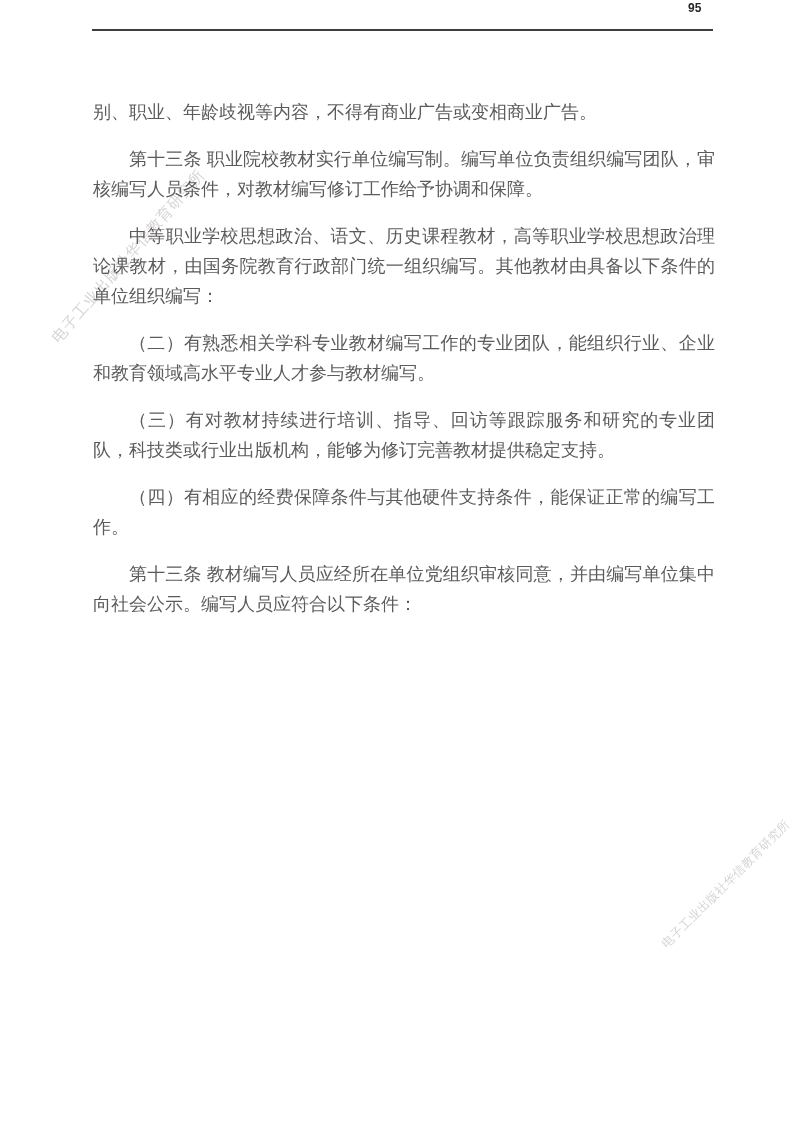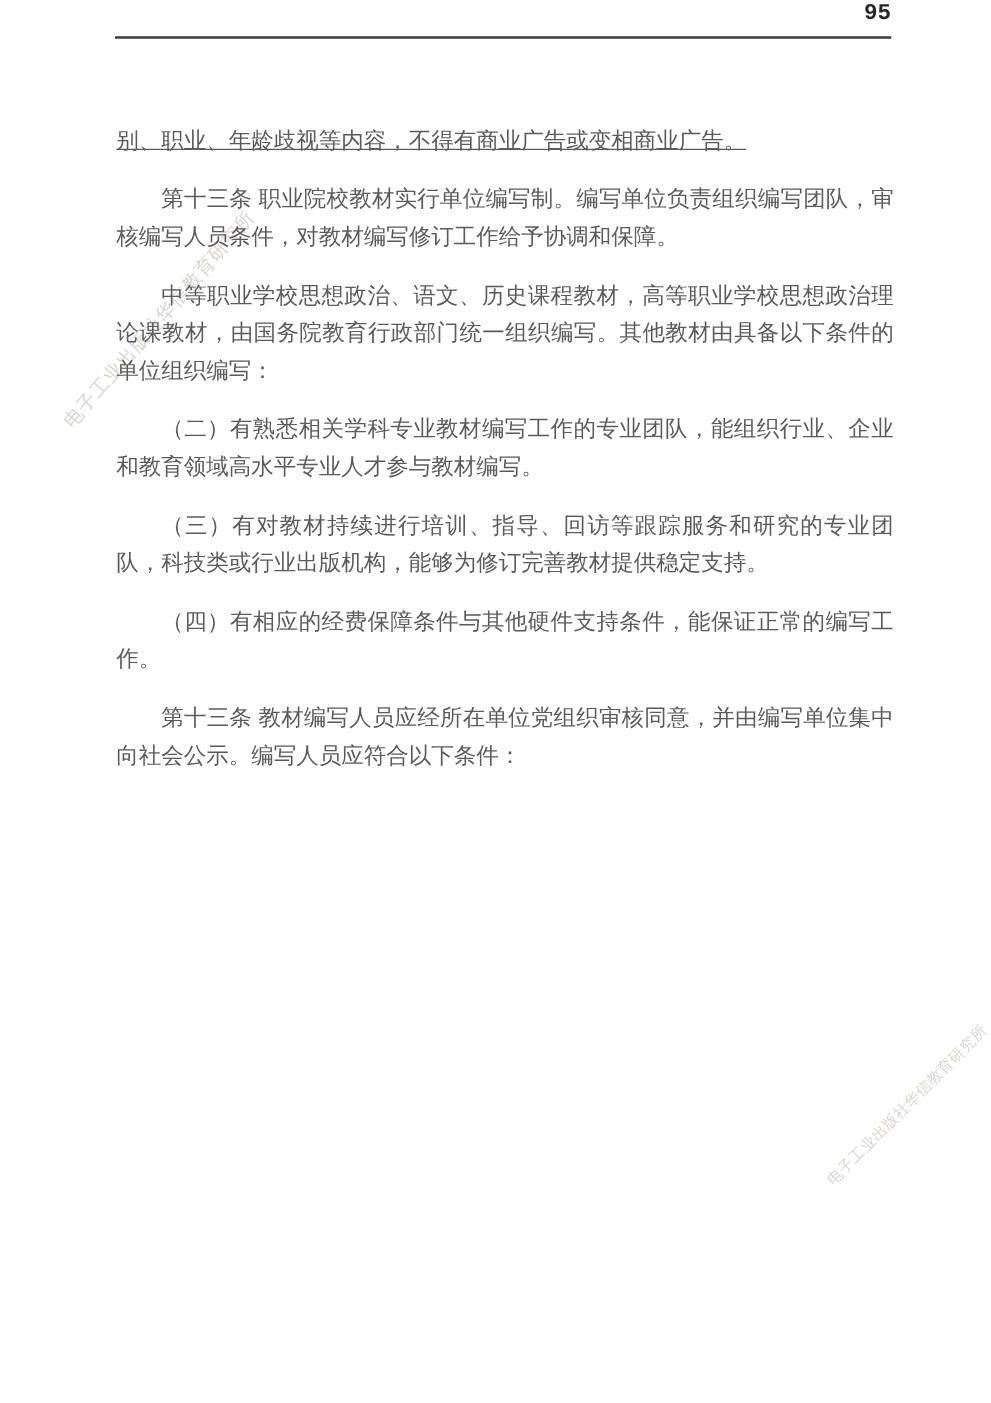--- a/index.html
+++ b/index.html
@@ -17,26 +17,25 @@
     height: 1122px;
     background: var(--background, #ffffff);
     overflow: hidden;
     font-family: "Liberation Sans", sans-serif;
   }
   .page-number {
     position: absolute;
     top: 1px;
     left: 688px;
     width: 28px;
-    text-align: center;
-    font-size: 18px;
+    text-align: left;
+    font-size: 12px;
     font-weight: bold;
     color: var(--page-number, #262626);
     z-index: 2;
-    font-family: Liberation Mono, monospace;
   }
   .header-rule {
     position: absolute;
     left: 92px;
     top: 29px;
     width: 621px;
     height: 2px;
     background: var(--rule, #3e3e3e);
     z-index: 2;
   }
@@ -75,21 +74,20 @@
     color: var(--text, #5b5b5b);
     text-align: justify;
     z-index: 1;
   }
   .document-body p {
     margin: 0 0 17px 0;
     text-indent: 2em;
   }
   .document-body p.no-indent {
     text-indent: 0;
-    text-decoration: underline;
   }
 </style>
 </head>
 <body>
 
 <div class="page">
 
   <span class="watermark top-left">电子工业出版社华信教育研究所</span>
 
   <span class="watermark bottom-right">电子工业出版社华信教育研究所</span>

